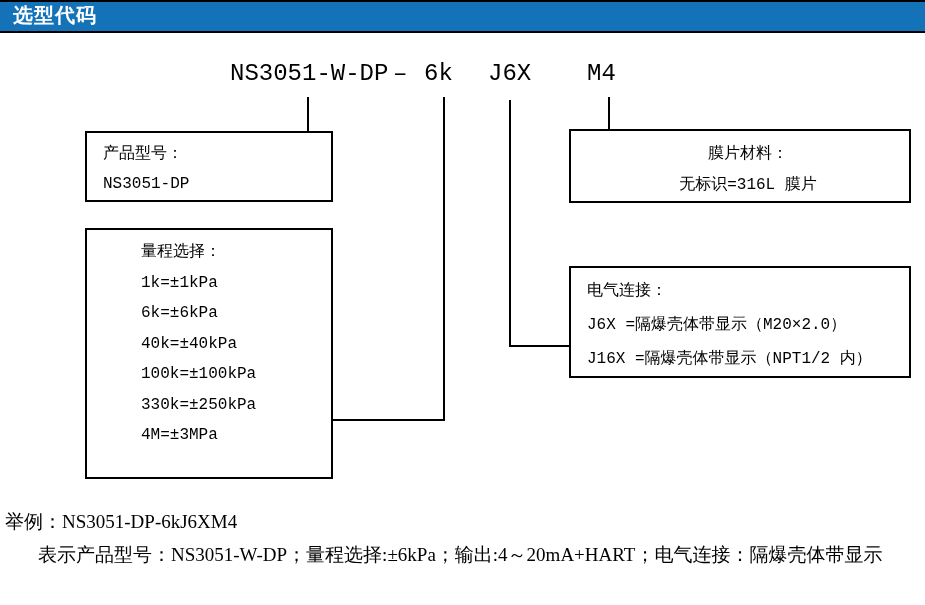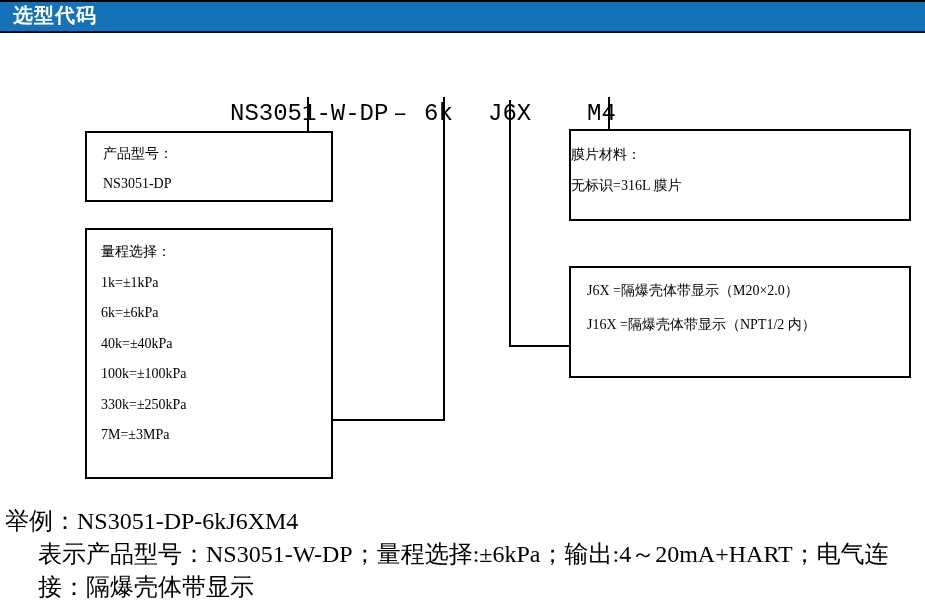--- a/index.html
+++ b/index.html
@@ -32,58 +32,58 @@
     letter-spacing: 1px;
     font-family: "Liberation Sans", sans-serif;
   }
   
   .code-seg {
     position: absolute;
     top: 60px;
     font-family: "Liberation Mono", "DejaVu Sans Mono", monospace;
     font-size: 24px;
     white-space: nowrap;
-    margin-top: 40px;
   }
   .seg-model      { left: 230px; }
   .seg-separator  { left: 393px; }
   .seg-range      { left: 424px; }
   .seg-electrical { left: 488px; }
   .seg-display    { left: 587px; }
   
   .line { position: absolute; background: #000000; }
   .v1 { left: 307px; top: 97px;  width: 2px; height: 34px; }
   .v2 { left: 443px; top: 97px;  width: 2px; height: 324px; }
   .h2 { left: 333px; top: 419px; width: 112px; height: 2px; }
   .v3 { left: 509px; top: 100px; width: 2px; height: 247px; }
   .h3 { left: 509px; top: 345px; width: 60px; height: 2px; }
   .v4 { left: 608px; top: 97px;  width: 2px; height: 32px; }
   
   .label-box {
     position: absolute;
     border: 2px solid #000000;
     background: #ffffff;
-    font-size: 14px;
+    font-size: 16px;
     white-space: nowrap;
     overflow: hidden;
+    font-family: Liberation Mono, monospace;
   }
   .box-product    { left: 85px;  top: 131px; width: 248px; height: 71px;  padding: 6px 0 0 16px; }
   .box-product    .box-line { line-height: 30px; }
   .box-range      { left: 85px;  top: 228px; width: 248px; height: 251px; padding: 7px 0 0 14px; }
-  .box-range      .box-line { line-height: 30.5px; }
-  .box-diaphragm  { left: 569px; top: 129px; width: 342px; height: 92px;  padding: 8px 0 0 0; }
+  .box-range      .box-line { line-height: 30.5px; margin-left: 40px; }
+  .box-diaphragm  { left: 569px; top: 129px; width: 342px; height: 74px;  padding: 8px 0 0 16px; text-align: center; }
   .box-diaphragm  .box-line { line-height: 31px; }
   .box-electrical { left: 569px; top: 266px; width: 342px; height: 112px; padding: 6px 0 0 16px; }
   .box-electrical .box-line { line-height: 34px; }
   
   .example {
     position: absolute;
     left: 5px; top: 505px;
     width: 915px;
-    font-size: 24px;
+    font-size: 19px;
     line-height: 33px;
   }
   .example-line2 { padding-left: 33px; }
 </style>
 </head>
 <body>
 
 <div class="page">
 
   <header class="titlebar">
@@ -110,29 +110,30 @@
     <div class="box-line">NS3051-DP</div>
   </div>
 
   <div class="label-box box-range">
     <div class="box-line">量程选择：</div>
     <div class="box-line">1k=±1kPa</div>
     <div class="box-line">6k=±6kPa</div>
     <div class="box-line">40k=±40kPa</div>
     <div class="box-line">100k=±100kPa</div>
     <div class="box-line">330k=±250kPa</div>
-    <div class="box-line">7M=±3MPa</div>
+    <div class="box-line">4M=±3MPa</div>
   </div>
 
   <div class="label-box box-diaphragm">
     <div class="box-line">膜片材料：</div>
     <div class="box-line">无标识=316L 膜片</div>
   </div>
 
   <div class="label-box box-electrical">
+    <div class="box-line">电气连接：</div>
     <div class="box-line">J6X =隔爆壳体带显示（M20×2.0）</div>
     <div class="box-line">J16X =隔爆壳体带显示（NPT1/2 内）</div>
   </div>
 
   <div class="example">
     <div class="example-line1">举例：NS3051-DP-6kJ6XM4</div>
     <div class="example-line2">表示产品型号：NS3051-W-DP；量程选择:±6kPa；输出:4～20mA+HART；电气连接：隔爆壳体带显示</div>
   </div>
 
 </div>

